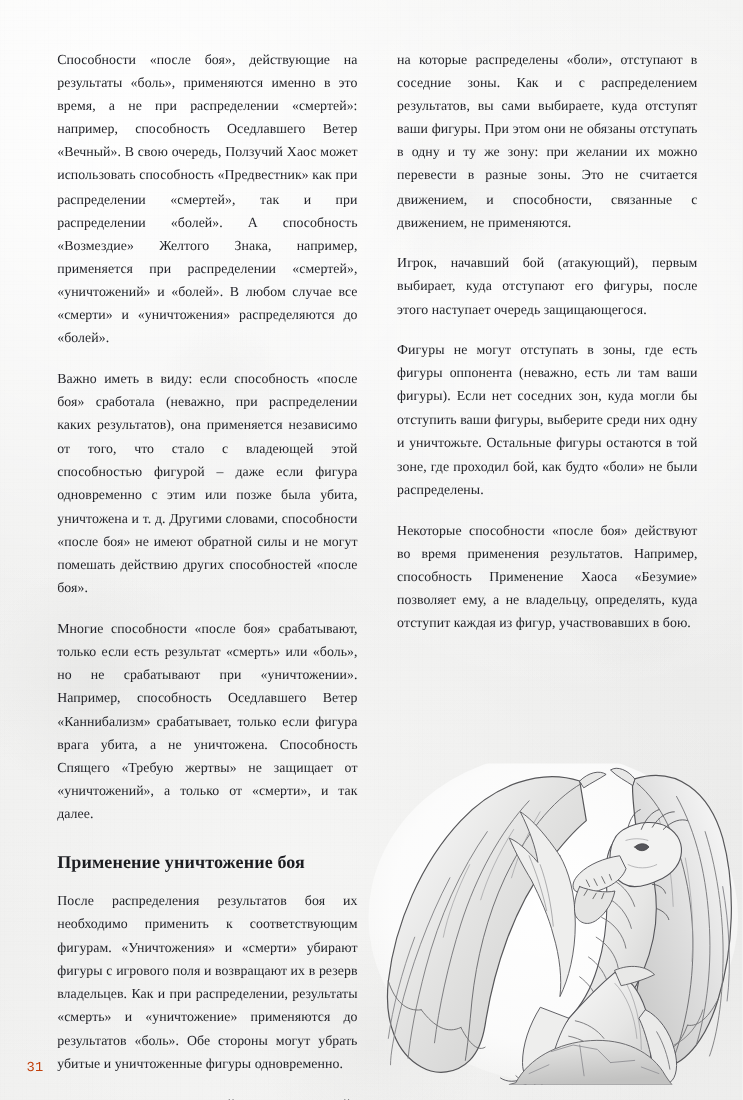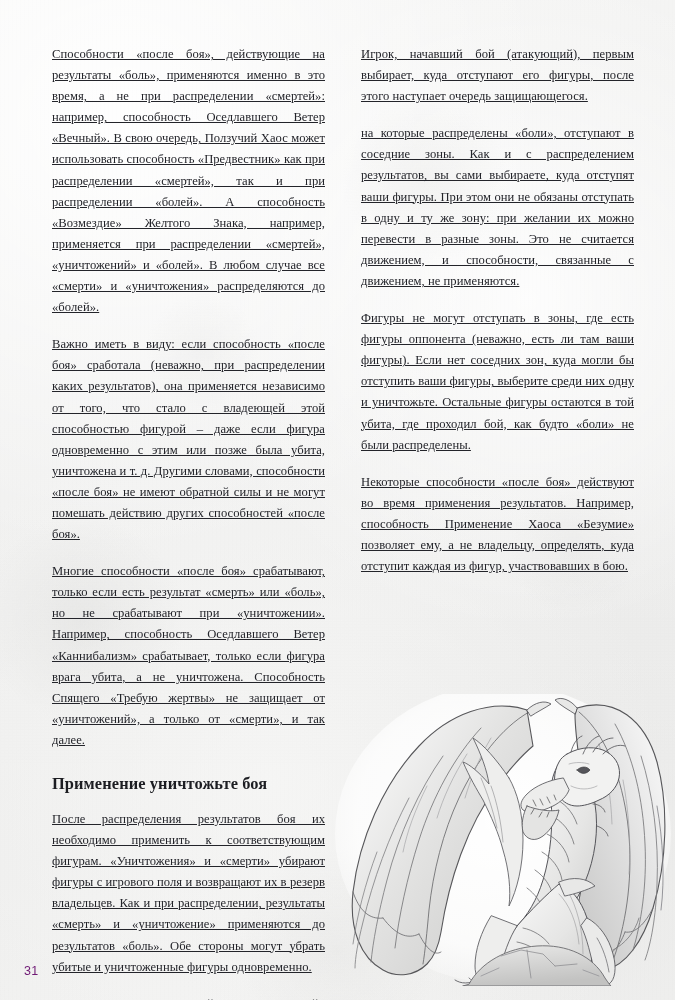--- a/index.html
+++ b/index.html
@@ -60,21 +60,20 @@
 
   p.body-text {
     margin: 0 0 16px 0;
     font-size: 12.6px;
     line-height: 21.1px;
     color: #23242a;
     text-align: justify;
     text-justify: inter-word;
     hyphens: manual;
     letter-spacing: 0.04px;
-    text-decoration: underline;
   }
   p.body-text:last-child { margin-bottom: 0; }
 
   p.tip-text {
     color: #c1473d;
   }
 
   h2.section-heading {
     margin: 22px 0 14px 0;
     font-size: 16.4px;
@@ -94,49 +93,49 @@
     z-index: 2;
   }
   .illustration svg { display: block; width: 100%; height: 100%; }
 
   
   .page-number {
     position: absolute;
     left: 24px;
     bottom: 22px;
     font-size: 12.5px;
-    color: #701a75;
-    font-family: Liberation Sans, sans-serif;
+    color: #c2410c;
+    font-family: Liberation Mono, monospace;
     letter-spacing: 0.4px;
     z-index: 4;
   }
 </style>
 </head>
 <body>
 
 <div class="page"></div>
 <div class="grain"></div>
 
 <div class="columns">
 
   <div class="col">
     <p class="body-text">Способности «после боя», действующие на результаты «боль», применяются именно в это время, а не при распределении «смертей»: например, способность Оседлавшего Ветер «Вечный». В свою очередь, Ползучий Хаос может использовать способность «Предвестник» как при распределении «смертей», так и при распределении «болей». А способность «Возмездие» Желтого Знака, например, применяется при распределении «смертей», «уничтожений» и «болей». В любом случае все «смерти» и «уничтожения» распределяются до «болей».</p>
     <p class="body-text">Важно иметь в виду: если способность «после боя» сработала (неважно, при распределении каких результатов), она применяется независимо от того, что стало с владеющей этой способностью фигурой – даже если фигура одновременно с этим или позже была убита, уничтожена и т. д. Другими словами, способности «после боя» не имеют обратной силы и не могут помешать действию других способностей «после боя».</p>
     <p class="body-text">Многие способности «после боя» срабатывают, только если есть результат «смерть» или «боль», но не срабатывают при «уничтожении». Например, способность Оседлавшего Ветер «Каннибализм» срабатывает, только если фигура врага убита, а не уничтожена. Способность Спящего «Требую жертвы» не защищает от «уничтожений», а только от «смерти», и так далее.</p>
 
-    <h2 class="section-heading">Применение уничтожьте боя</h2>
+    <h2 class="section-heading">Применение уничтожение боя</h2>
 
     <p class="body-text">После распределения результатов боя их необходимо применить к соответствующим фигурам. «Уничтожения» и «смерти» убирают фигуры с игрового поля и возвращают их в резерв владельцев. Как и при распределении, результаты «смерть» и «уничтожение» применяются до результатов «боль». Обе стороны могут убрать убитые и уничтоженные фигуры одновременно.</p>
     <p class="body-text">После применения «смертей» и «уничтожений» необходимо применить «боли». Фигуры,</p>
   </div>
 
   <div class="col">
+    <p class="body-text">на которые распределены «боли», отступают в соседние зоны. Как и с распределением результатов, вы сами выбираете, куда отступят ваши фигуры. При этом они не обязаны отступать в одну и ту же зону: при желании их можно перевести в разные зоны. Это не считается движением, и способности, связанные с движением, не применяются.</p>
     <p class="body-text">Игрок, начавший бой (атакующий), первым выбирает, куда отступают его фигуры, после этого наступает очередь защищающегося.</p>
-    <p class="body-text">на которые распределены «боли», отступают в соседние зоны. Как и с распределением результатов, вы сами выбираете, куда отступят ваши фигуры. При этом они не обязаны отступать в одну и ту же зону: при желании их можно перевести в разные зоны. Это не считается движением, и способности, связанные с движением, не применяются.</p>
-    <p class="body-text">Фигуры не могут отступать в зоны, где есть фигуры оппонента (неважно, есть ли там ваши фигуры). Если нет соседних зон, куда могли бы отступить ваши фигуры, выберите среди них одну и уничтожьте. Остальные фигуры остаются в той убита, где проходил бой, как будто «боли» не были распределены.</p>
+    <p class="body-text">Фигуры не могут отступать в зоны, где есть фигуры оппонента (неважно, есть ли там ваши фигуры). Если нет соседних зон, куда могли бы отступить ваши фигуры, выберите среди них одну и уничтожьте. Остальные фигуры остаются в той зоне, где проходил бой, как будто «боли» не были распределены.</p>
     <p class="body-text">Некоторые способности «после боя» действуют во время применения результатов. Например, способность Применение Хаоса «Безумие» позволяет ему, а не владельцу, определять, куда отступит каждая из фигур, участвовавших в бою.</p>
   </div>
 
 </div>
 
 <div class="illustration">
   <svg viewBox="0 0 340 292" xmlns="http://www.w3.org/2000/svg" aria-hidden="true">
     <defs>
       <linearGradient id="wingL" x1="0" y1="0" x2="1" y2="1">
         <stop offset="0%" stop-color="#ffffff"></stop>

